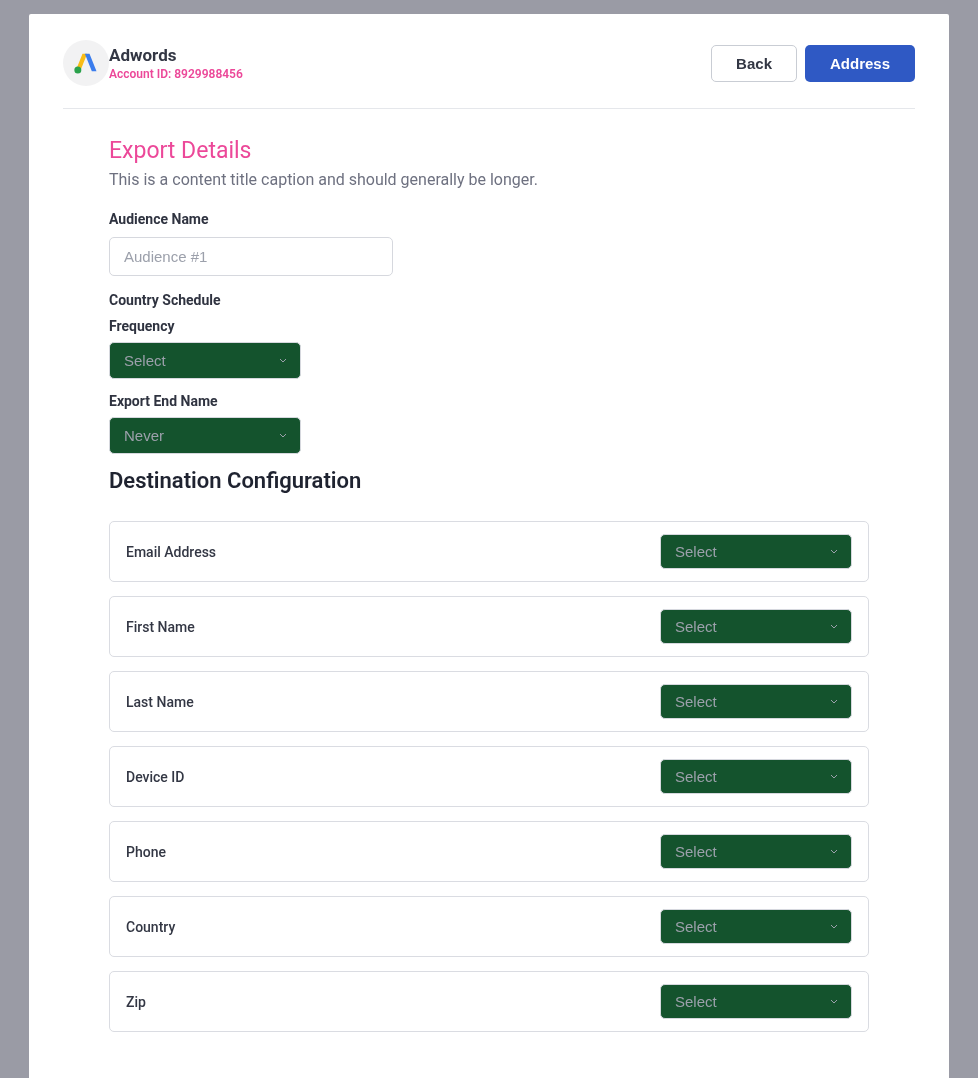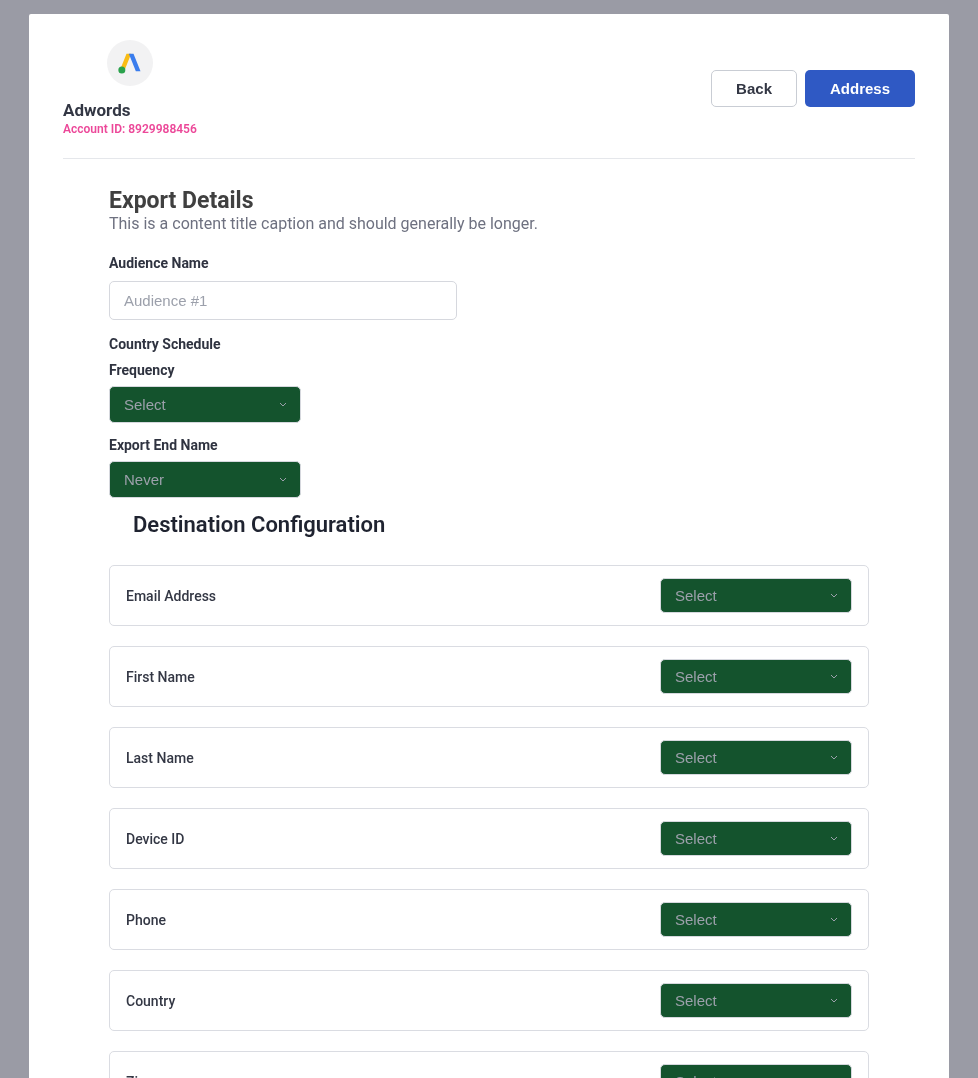--- a/index.html
+++ b/index.html
@@ -26,22 +26,20 @@
     .header-row {
       display: flex;
       align-items: center;
       justify-content: space-between;
       padding-bottom: 22px;
       border-bottom: 1px solid #e5e7eb;
     }
     .brand {
       display: flex;
       align-items: center;
-      gap: 14px;
-      flex-direction: column;
     }
     .brand-icon {
       width: 46px;
       height: 46px;
       border-radius: 50%;
       background: #f2f2f3;
       display: flex;
       align-items: center;
       justify-content: center;
     }
@@ -79,37 +77,38 @@
     }
     .btn-primary {
       background: #2f59c4;
       color: #ffffff;
     }
     .content {
       padding: 28px 46px 10px 46px;
     }
     .section-title {
       font-size: 23px;
-      font-weight: 700;
-      color: #404040;
+      font-weight: 400;
+      color: #ec4899;
+      margin-bottom: 6px;
     }
     .section-caption {
       font-size: 16px;
       color: #6e7180;
       margin-bottom: 22px;
     }
     .field-label {
       font-size: 14px;
       font-weight: 700;
       color: #2f3340;
       margin-bottom: 10px;
       display: block;
     }
     .text-input {
-      width: 348px;
+      width: 284px;
       padding: 10px 14px;
       font-size: 15px;
       border: 1px solid #d6d8de;
       border-radius: 5px;
       color: #333744;
       margin-bottom: 16px;
     }
     .text-input::placeholder {
       color: #9ca0ab;
     }
@@ -147,30 +146,29 @@
       width: 12px;
       height: 12px;
       stroke: #9ca0ab;
     }
     .dest-title {
       font-size: 22px;
       font-weight: 600;
       color: #1f2330;
       margin-top: 8px;
       margin-bottom: 28px;
-      margin-left: 24px;
     }
     .mapping-row {
       display: flex;
       align-items: center;
       justify-content: space-between;
       border: 1px solid #dadce2;
       border-radius: 5px;
       padding: 12px 16px;
-      margin-bottom: 20px;
+      margin-bottom: 14px;
     }
     .mapping-label {
       font-size: 14px;
       color: #333744;
       font-weight: 500;
     }
     .mapping-select {
       position: relative;
       width: 192px;
     }

